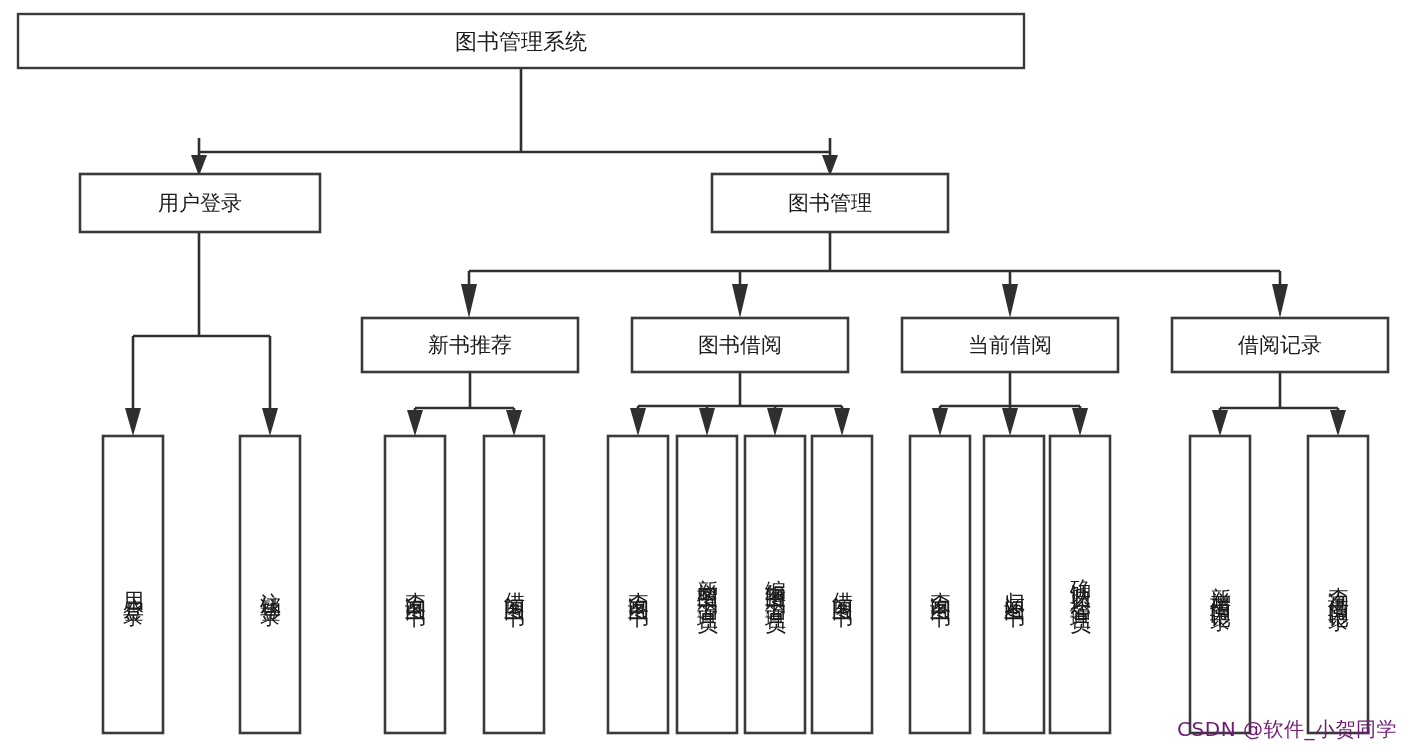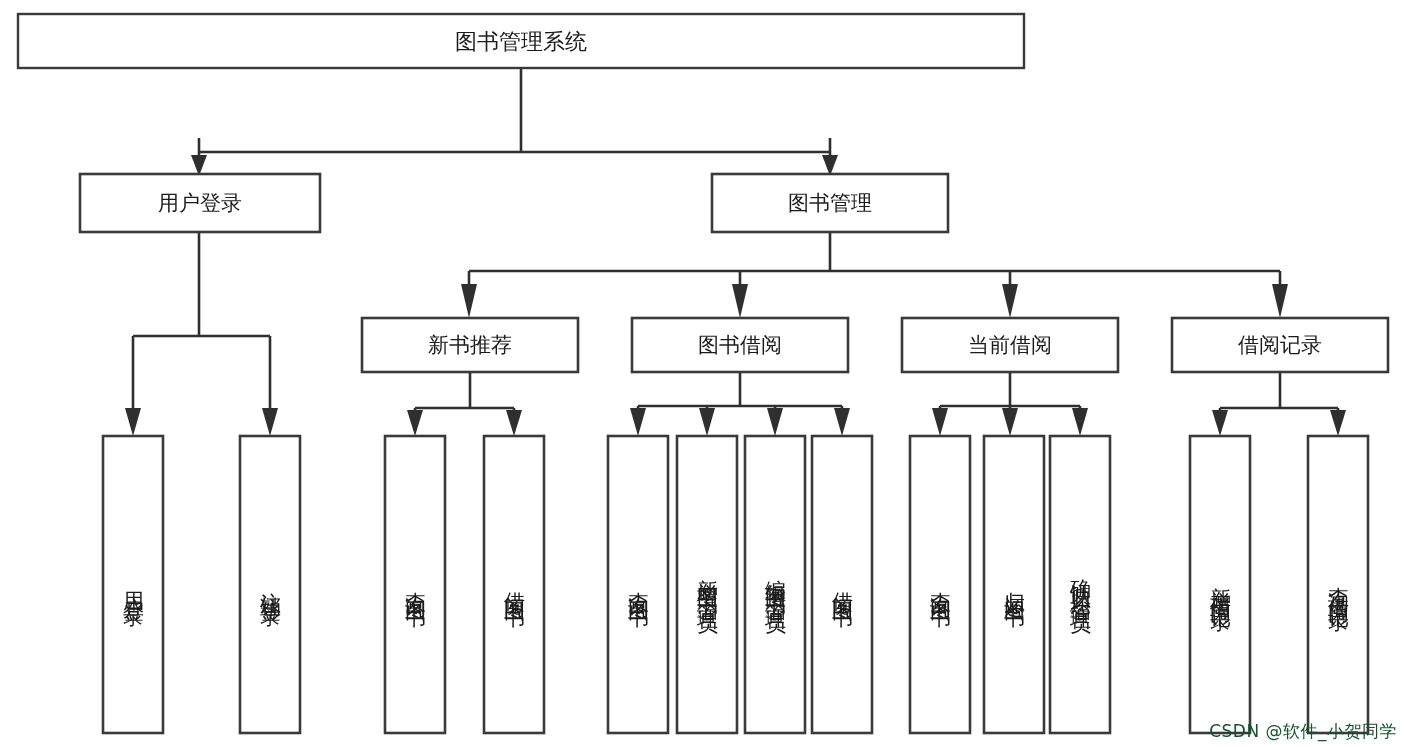--- a/index.html
+++ b/index.html
@@ -68,22 +68,22 @@
     letter-spacing: 5px;
     color: #1b1b1b;
     white-space: nowrap;
     pointer-events: none;
   }
   .watermark {
     position: absolute;
     right: 8px;
     bottom: 4px;
     font-family: "DejaVu Sans", "Liberation Sans", sans-serif;
-    font-size: 17px;
-    color: #14532d;
+    font-size: 20px;
+    color: #701a75;
     letter-spacing: 0.5px;
     white-space: nowrap;
     margin-top: 20px;
   }
 </style>
 </head>
 <body>
 
 <div id="diagram-root">
 

